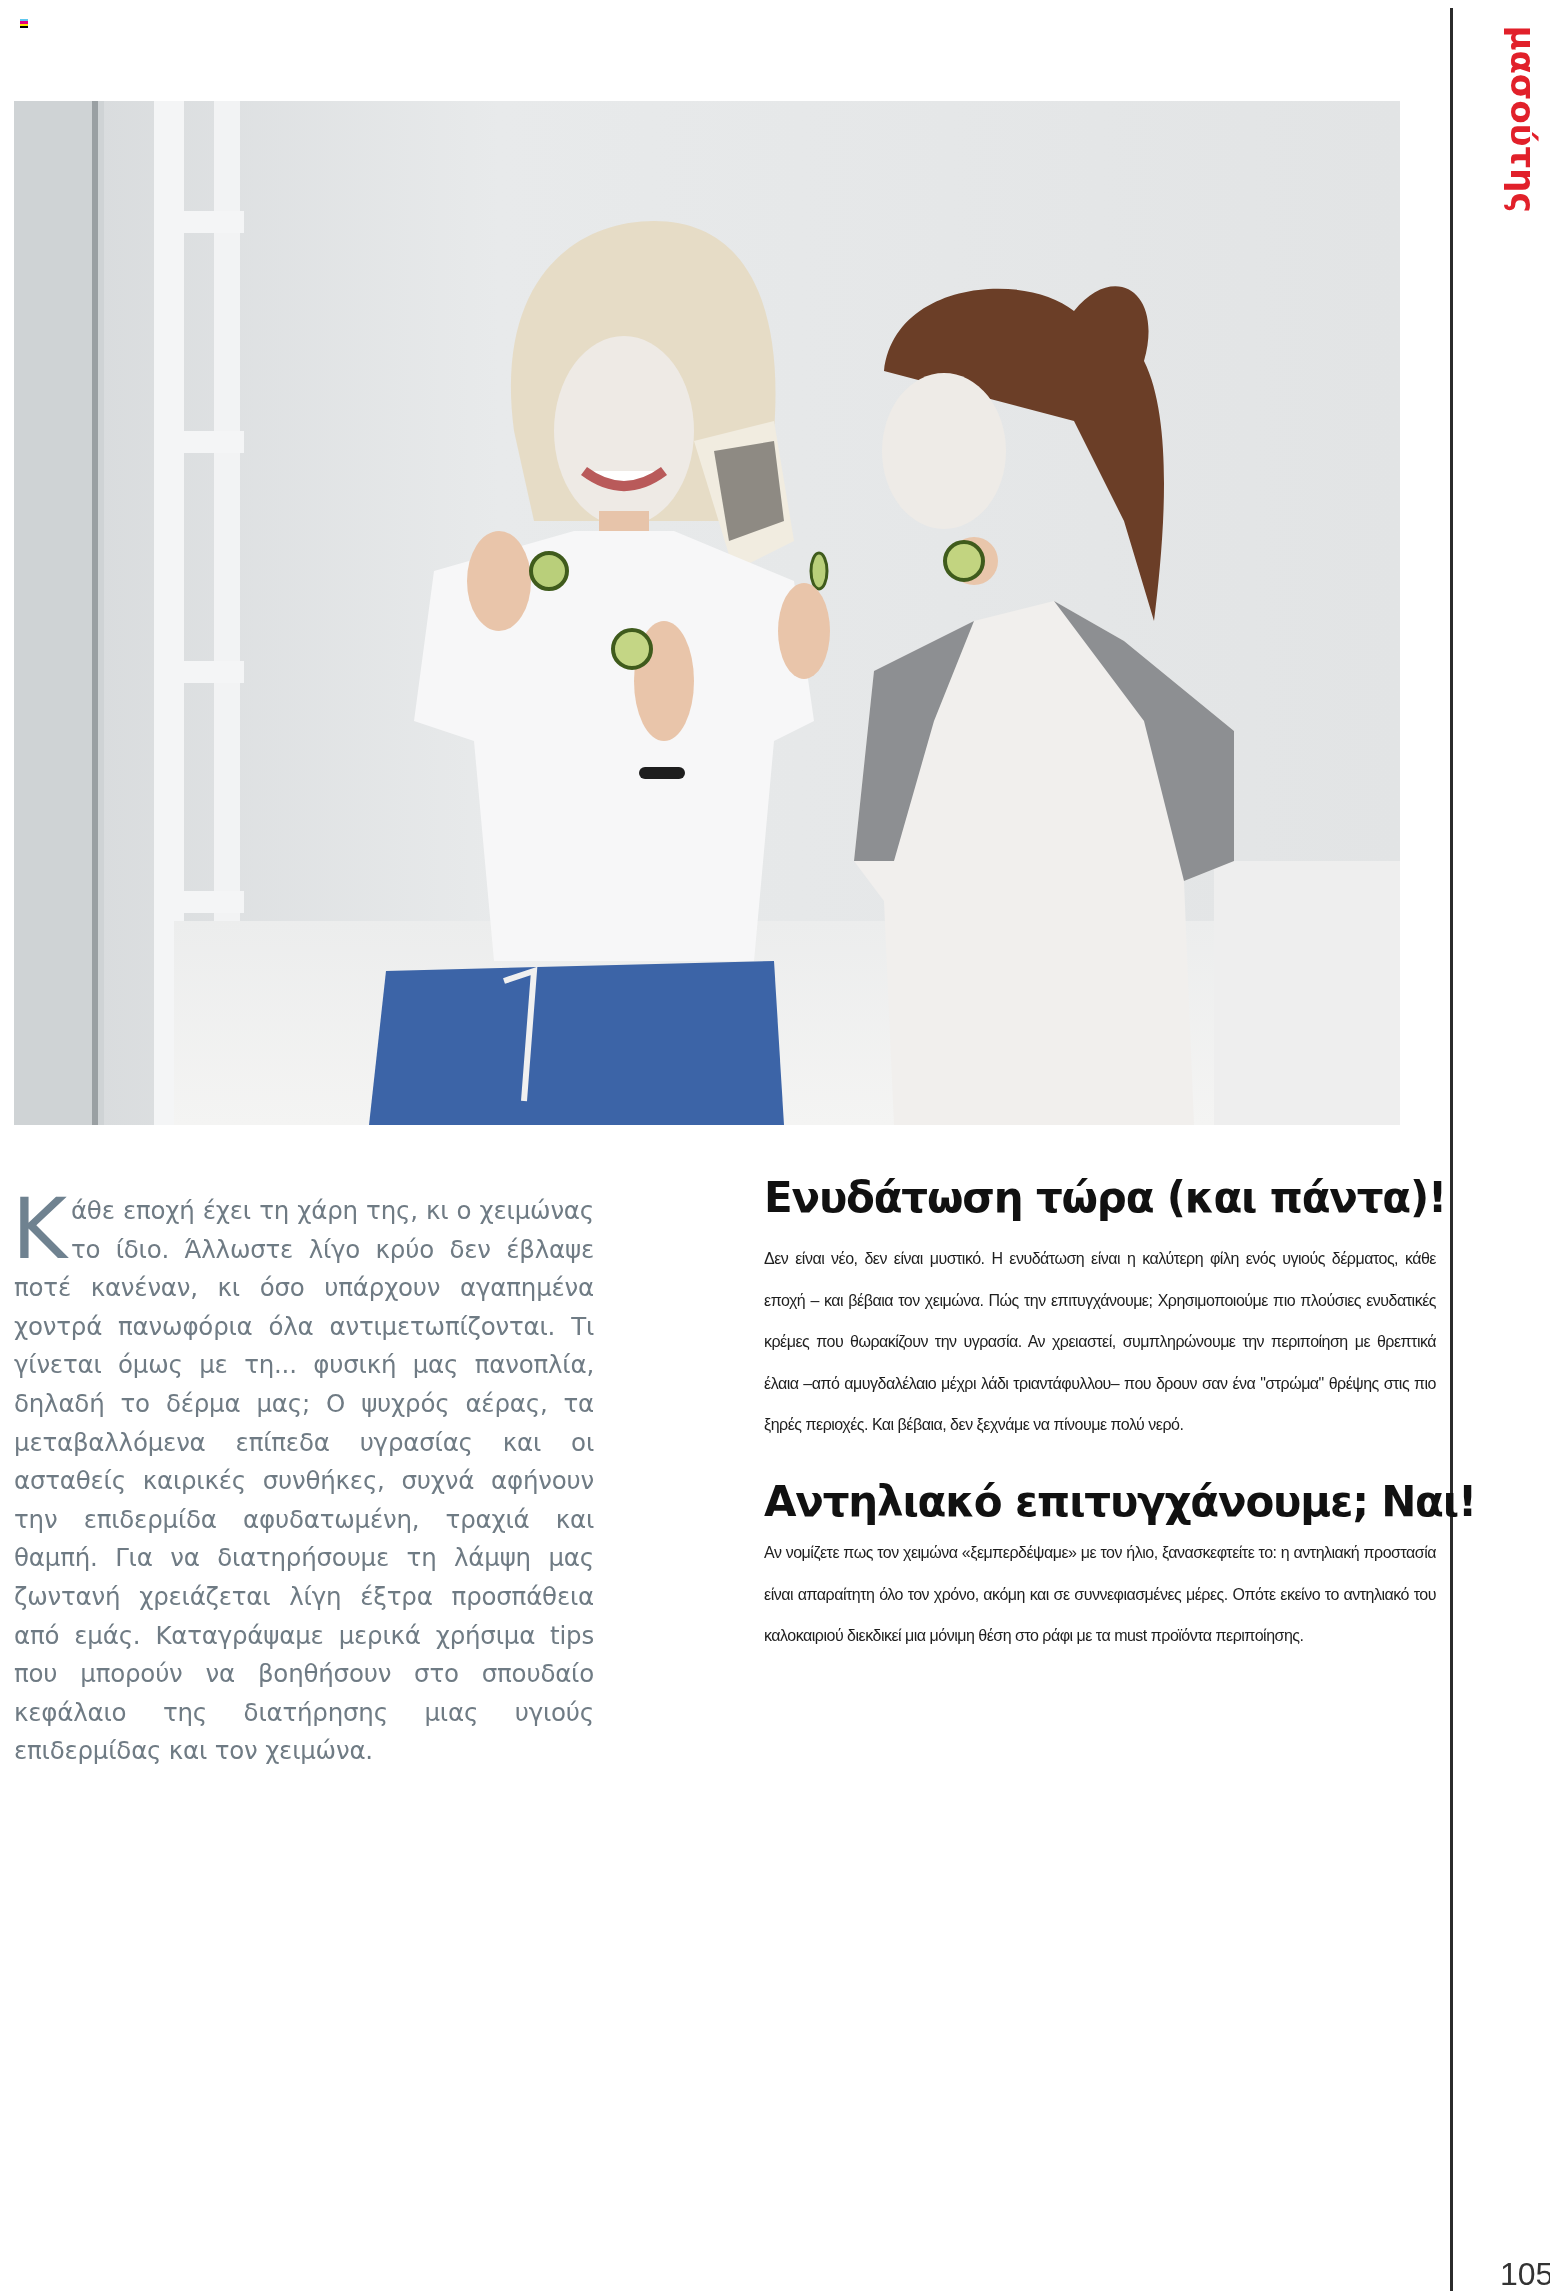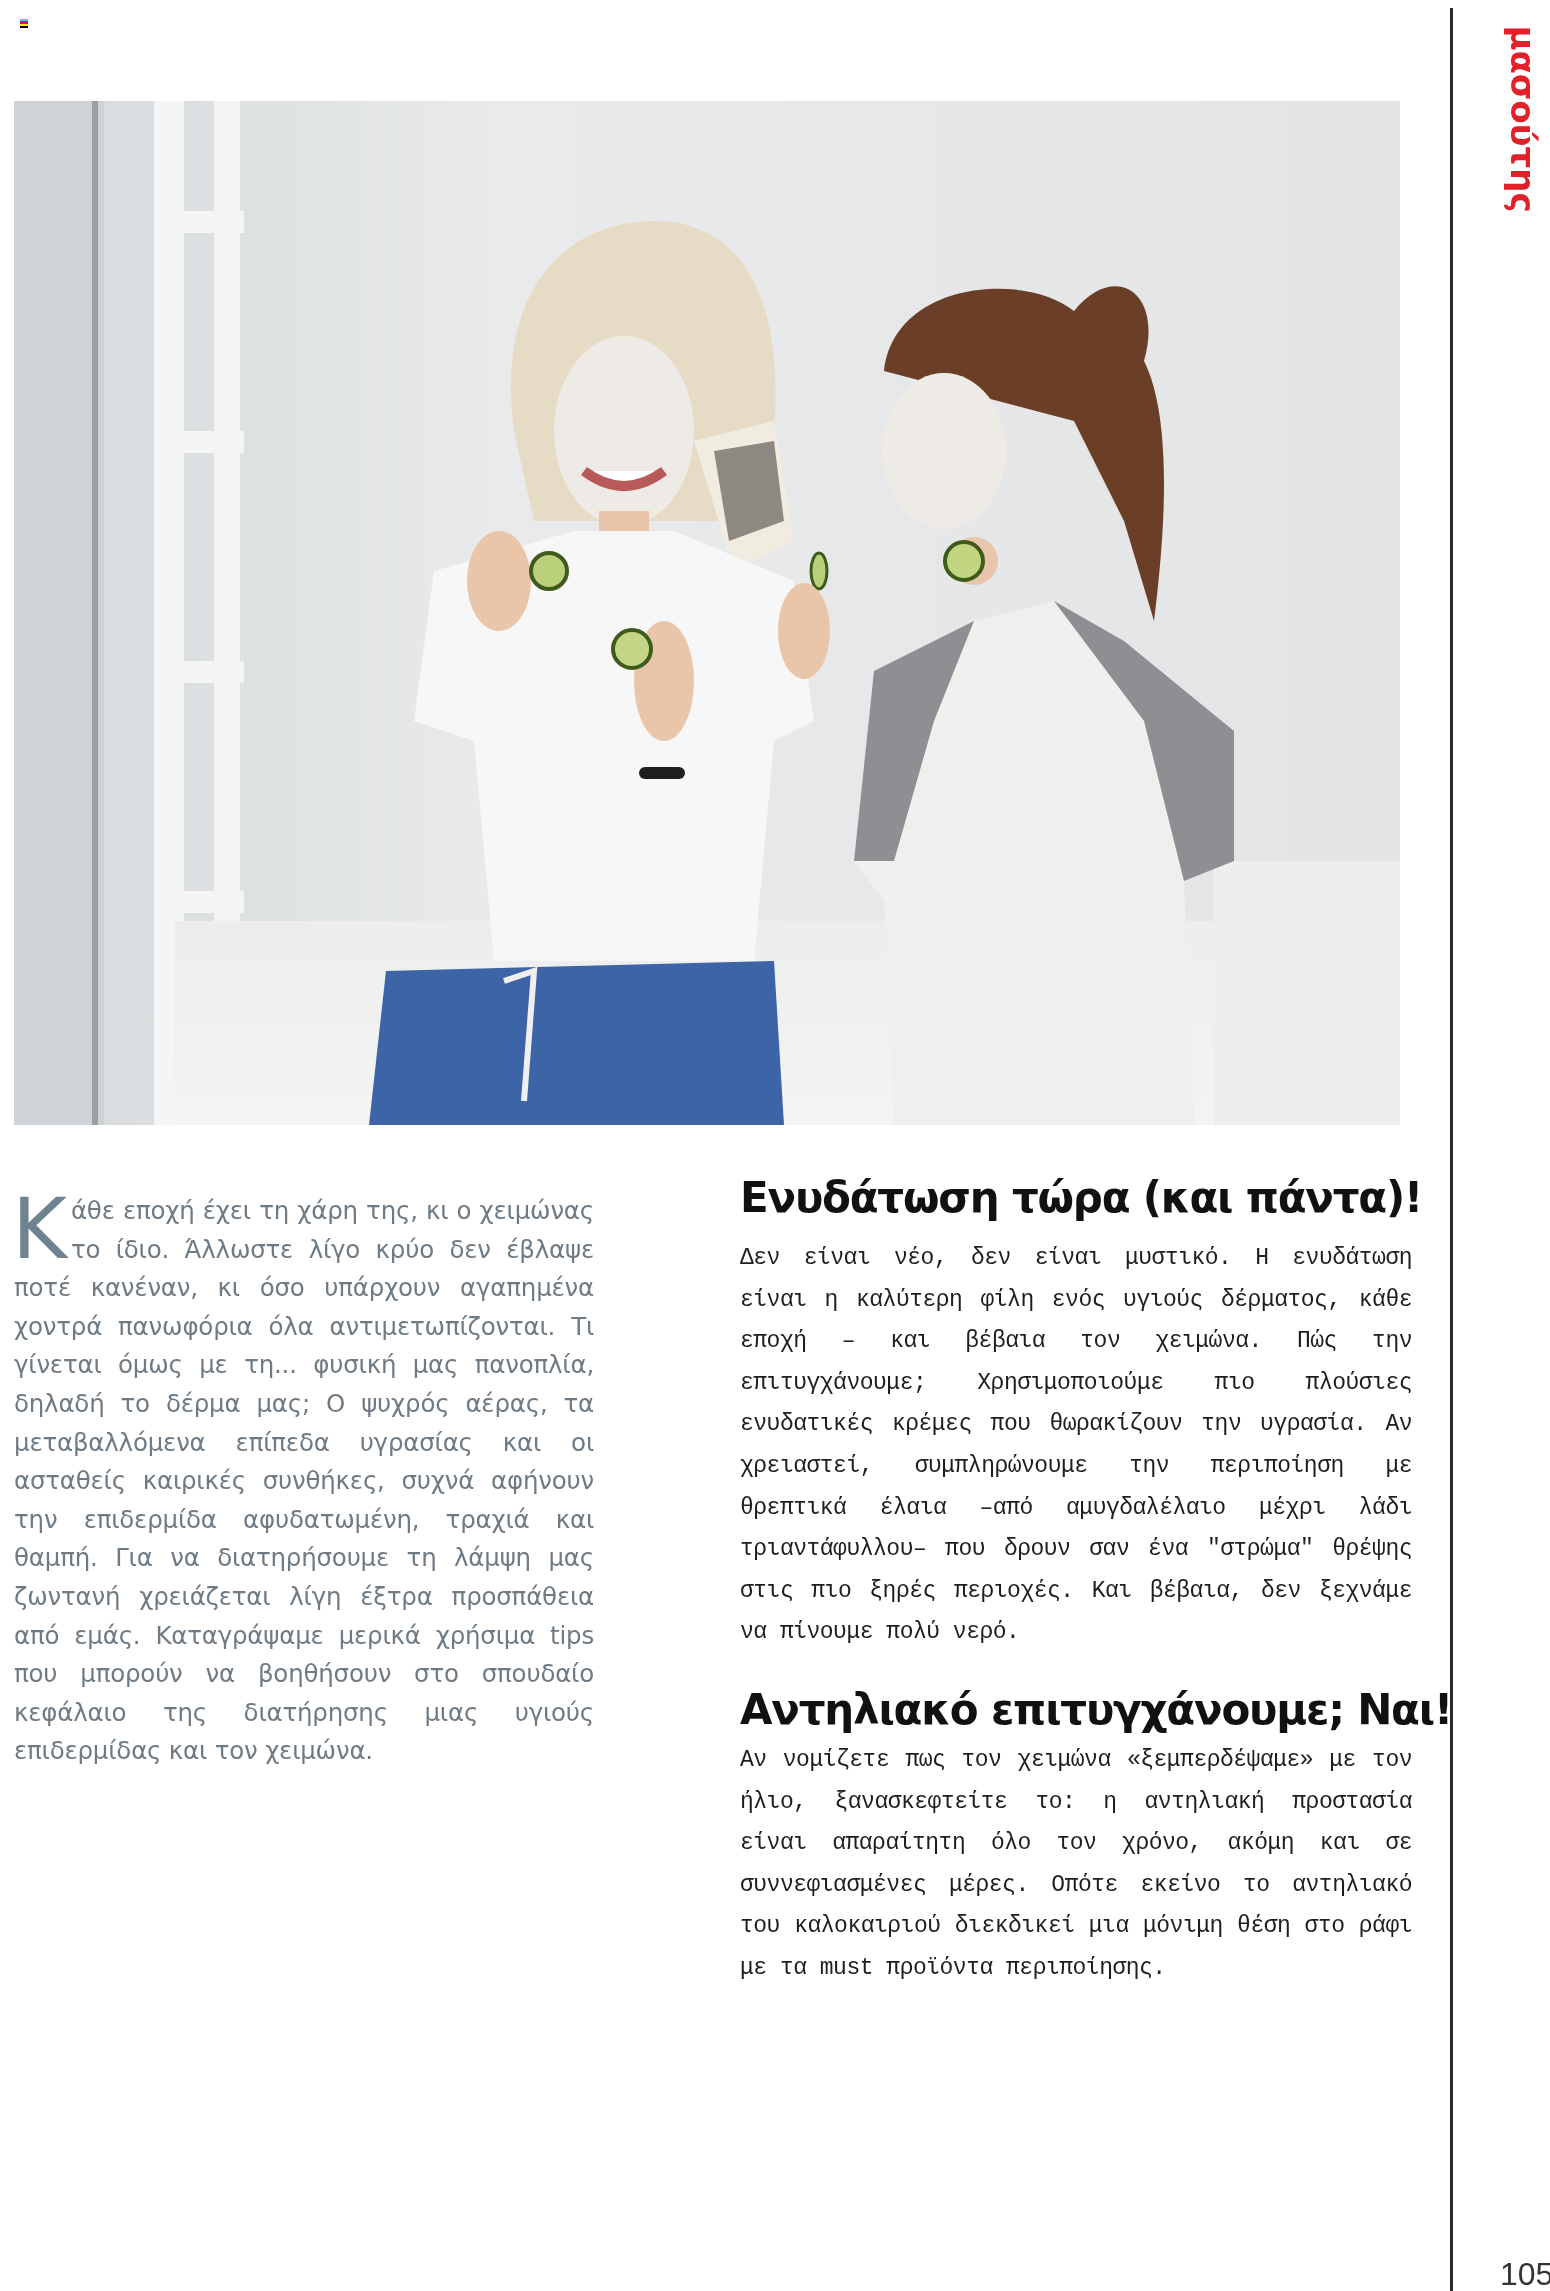--- a/index.html
+++ b/index.html
@@ -83,39 +83,39 @@
       float: left;
       font-size: 84px;
       line-height: 66px;
       margin: 4px 4px 0 -2px;
       color: #6f8290;
       font-weight: normal;
     }
 
     .col-right {
       position: absolute;
-      left: 740px;
+      left: 764px;
       top: 1170px;
       width: 672px;
       color: #1b1b1b;
     }
     .col-right h2 {
       margin: 0;
       font-family: "DejaVu Sans", sans-serif;
       font-weight: bold;
       font-size: 42px;
       letter-spacing: -1.2px;
       line-height: 56px;
       color: #111111;
       white-space: nowrap;
     }
     .col-right p {
       margin: 0;
-      font-family: Liberation Mono, monospace;
-      font-size: 23px;
+      font-family: Liberation Sans, sans-serif;
+      font-size: 16px;
       line-height: 41.6px;
       letter-spacing: -0.5px;
       color: #1e1e1e;
       text-align: justify;
     }
     .sec1 h2 { margin-top: 0; }
     .sec1 p { margin-top: 12px; }
     .sec2 { margin-top: 28px; }
     .sec2 p { margin-top: 2px; }
 

